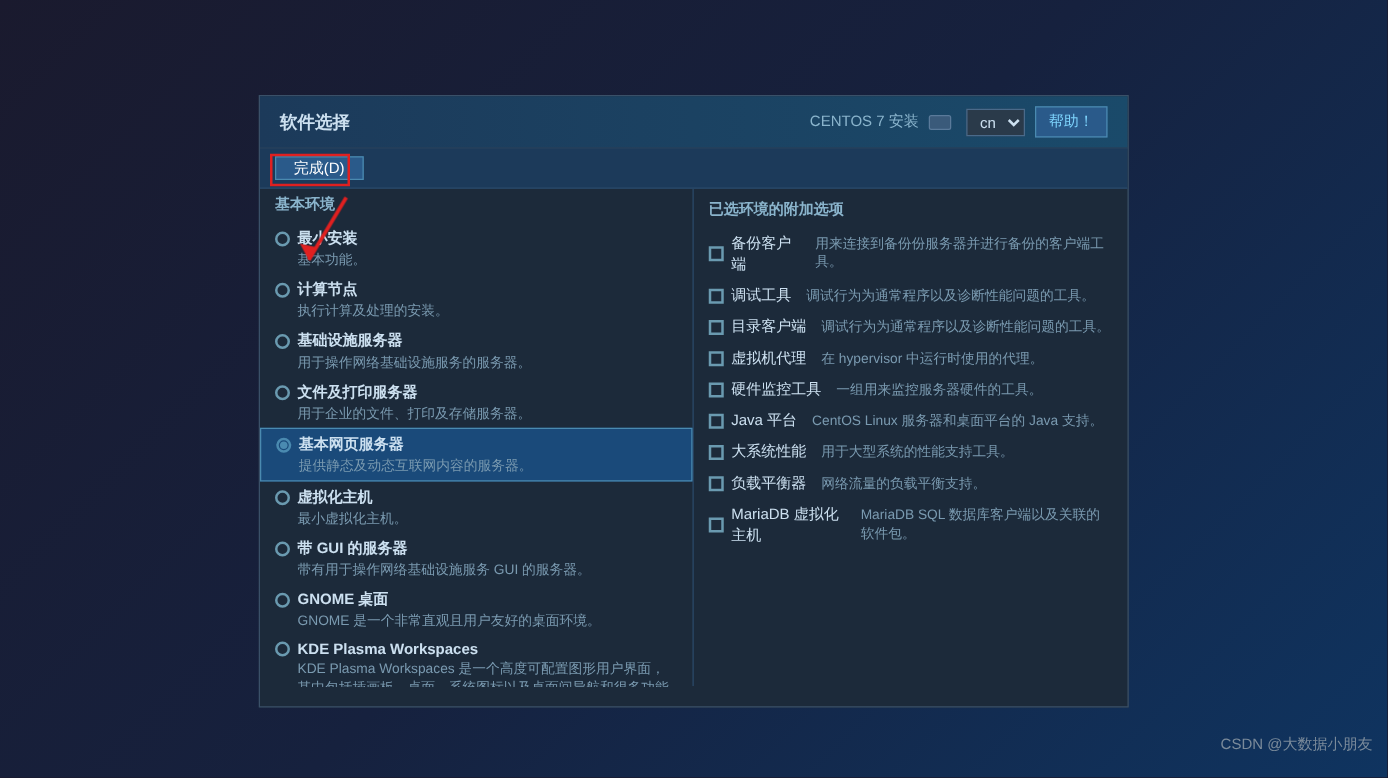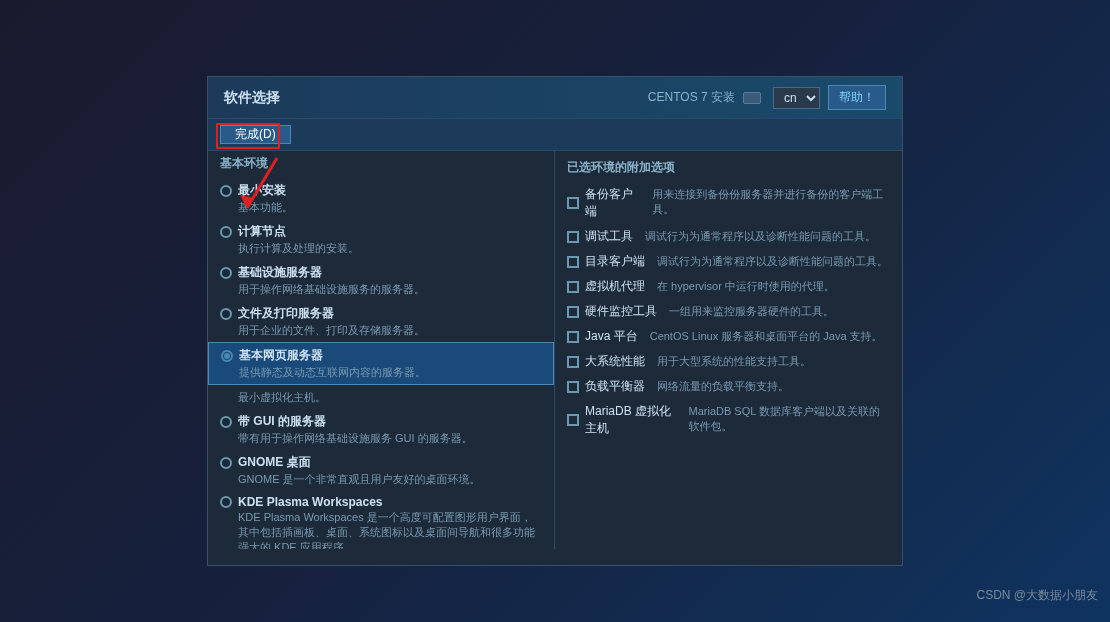--- a/index.html
+++ b/index.html
@@ -307,20 +307,24 @@
               <div class="env-desc">用于企业的文件、打印及存储服务器。</div>
             </div>
             <div class="env-item selected">
               <div class="env-item-header">
                 <div class="radio checked"></div>
                 <span class="env-name">基本网页服务器</span>
               </div>
               <div class="env-desc">提供静态及动态互联网内容的服务器。</div>
             </div>
             <div class="env-item">
+              <div class="env-item-header">
+                <div class="radio"></div>
+                <span class="env-name">虚拟化主机</span>
+              </div>
               <div class="env-desc">最小虚拟化主机。</div>
             </div>
             <div class="env-item">
               <div class="env-item-header">
                 <div class="radio"></div>
                 <span class="env-name">带 GUI 的服务器</span>
               </div>
               <div class="env-desc">带有用于操作网络基础设施服务 GUI 的服务器。</div>
             </div>
             <div class="env-item">

